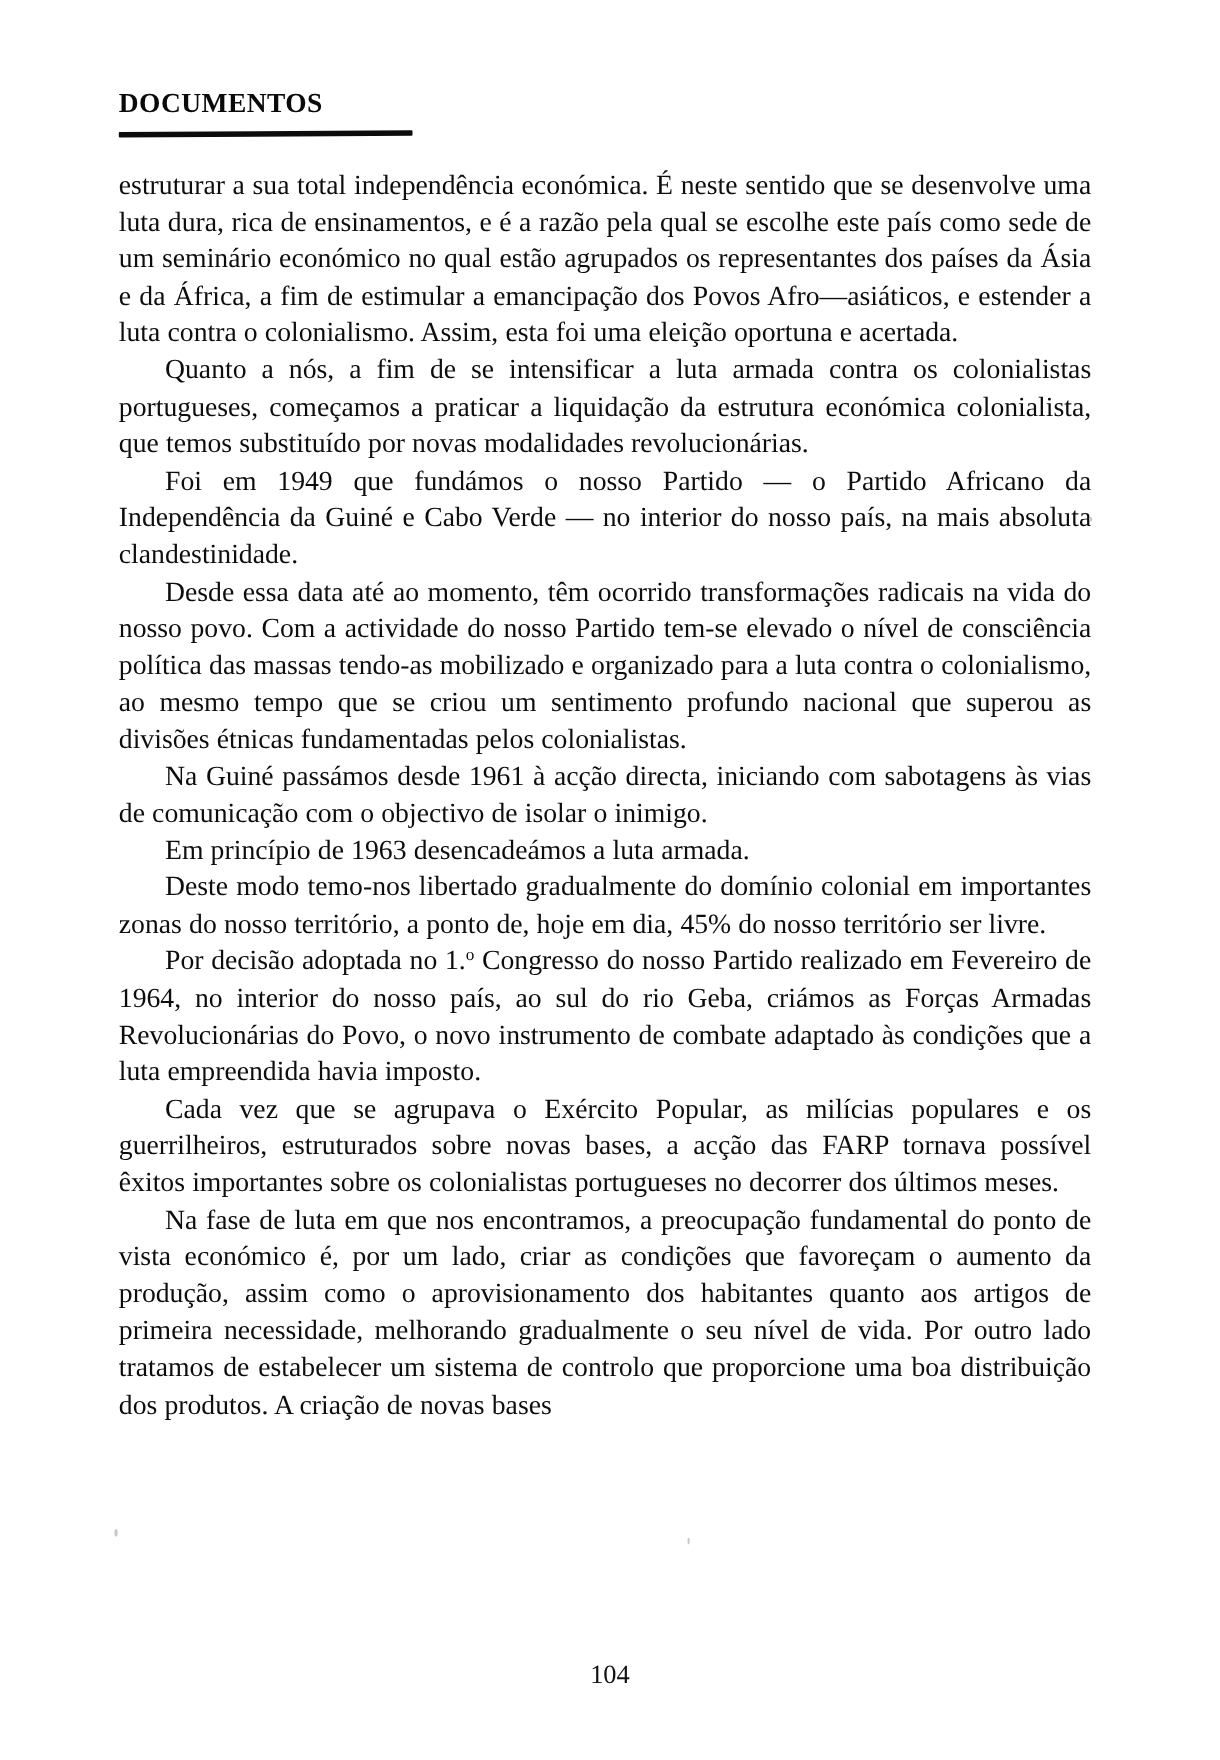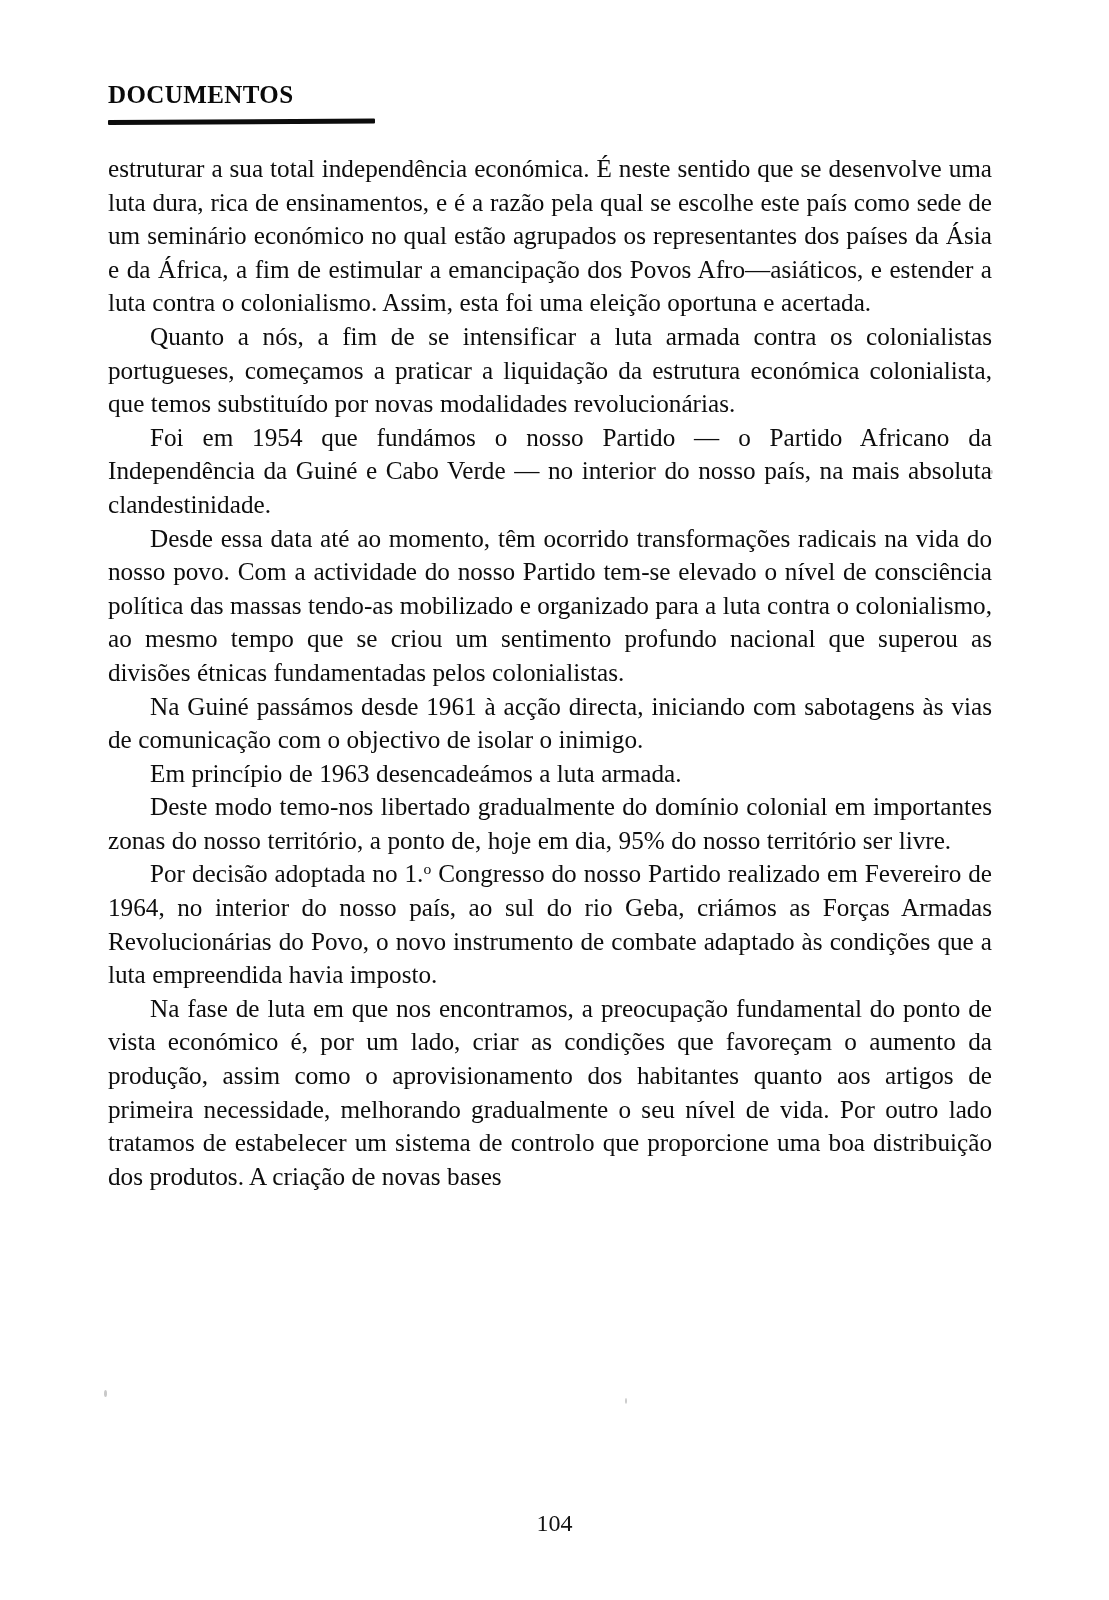--- a/index.html
+++ b/index.html
@@ -107,26 +107,27 @@
 <div class="page">
 
   <div class="running-head">
     <span class="running-head-title">DOCUMENTOS</span>
     <div class="running-head-rule"></div>
   </div>
 
   <div class="text-column" id="body-column">
       <p class="para first">estruturar a sua total independência económica. É neste sentido que se desenvolve uma luta dura, rica de ensinamentos, e é a razão pela qual se escolhe este país como sede de um seminário económico no qual estão agrupados os representantes dos países da Ásia e da África, a fim de estimular a emancipação dos Povos Afro—asiáticos, e estender a luta contra o colonialismo. Assim, esta foi uma eleição oportuna e acertada.</p>
       <p class="para">Quanto a nós, a fim de se intensificar a luta armada contra os colonialistas portugueses, começamos a praticar a liquidação da estrutura económica colonialista, que temos substituído por novas modalidades revolucionárias.</p>
-      <p class="para">Foi em 1954 que fundámos o nosso Partido — o Partido Africano da Independência da Guiné e Cabo Verde — no interior do nosso país, na mais absoluta clandestinidade.</p>
+      <p class="para">Foi em 1949 que fundámos o nosso Partido — o Partido Africano da Independência da Guiné e Cabo Verde — no interior do nosso país, na mais absoluta clandestinidade.</p>
       <p class="para">Desde essa data até ao momento, têm ocorrido transformações radicais na vida do nosso povo. Com a actividade do nosso Partido tem-se elevado o nível de consciência política das massas tendo-as mobilizado e organizado para a luta contra o colonialismo, ao mesmo tempo que se criou um sentimento profundo nacional que superou as divisões étnicas fundamentadas pelos colonialistas.</p>
       <p class="para">Na Guiné passámos desde 1961 à acção directa, iniciando com sabotagens às vias de comunicação com o objectivo de isolar o inimigo.</p>
       <p class="para">Em princípio de 1963 desencadeámos a luta armada.</p>
-      <p class="para">Deste modo temo-nos libertado gradualmente do domínio colonial em importantes zonas do nosso território, a ponto de, hoje em dia, 95% do nosso território ser livre.</p>
+      <p class="para">Deste modo temo-nos libertado gradualmente do domínio colonial em importantes zonas do nosso território, a ponto de, hoje em dia, 45% do nosso território ser livre.</p>
       <p class="para">Por decisão adoptada no 1.<span class="ord">o</span> Congresso do nosso Partido realizado em Fevereiro de 1964, no interior do nosso país, ao sul do rio Geba, criámos as Forças Armadas Revolucionárias do Povo, o novo instrumento de combate adaptado às condições que a luta empreendida havia imposto.</p>
+      <p class="para">Cada vez que se agrupava o Exército Popular, as milícias populares e os guerrilheiros, estruturados sobre novas bases, a acção das FARP tornava possível êxitos importantes sobre os colonialistas portugueses no decorrer dos últimos meses.</p>
       <p class="para">Na fase de luta em que nos encontramos, a preocupação fundamental do ponto de vista económico é, por um lado, criar as condições que favoreçam o aumento da produção, assim como o aprovisionamento dos habitantes quanto aos artigos de primeira necessidade, melhorando gradualmente o seu nível de vida. Por outro lado tratamos de estabelecer um sistema de controlo que proporcione uma boa distribuição dos produtos. A criação de novas bases</p>
     </div>
 
   <div class="folio">104</div>
 
   <span class="speck" style="left:104px; top:1390px; width:3px; height:7px;"></span>
   <span class="speck" style="left:990px; top:470px; width:3px; height:4px;"></span>
   <span class="speck" style="left:625px; top:1398px; width:2px; height:6px;"></span>
 </div>
 

